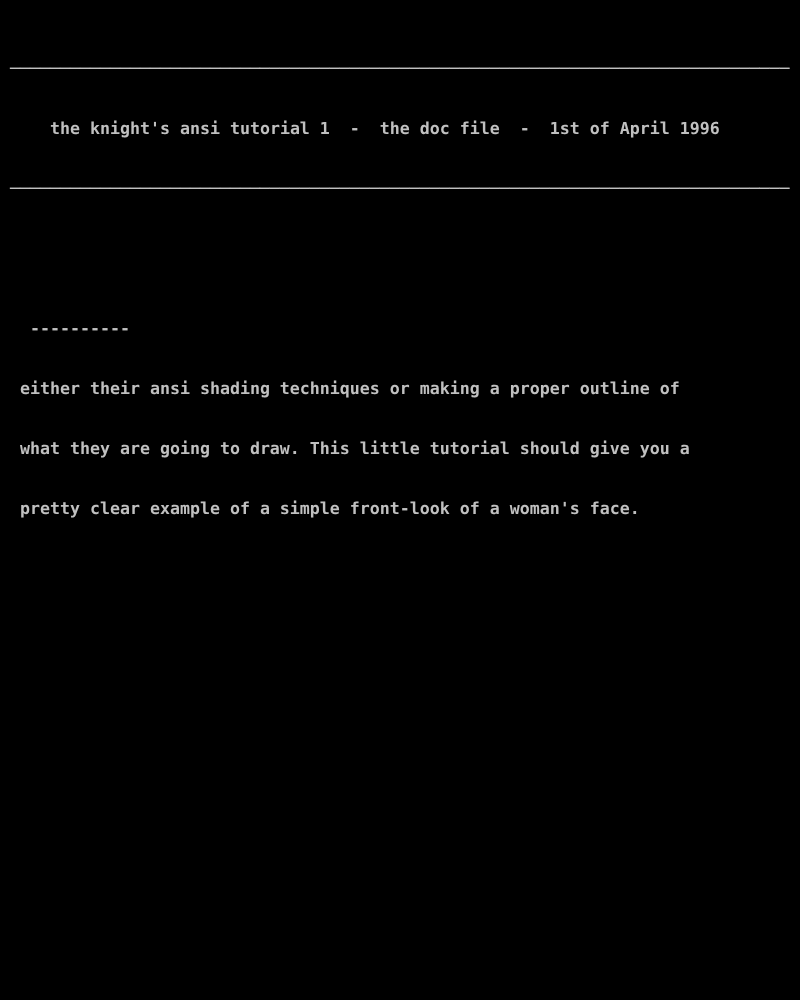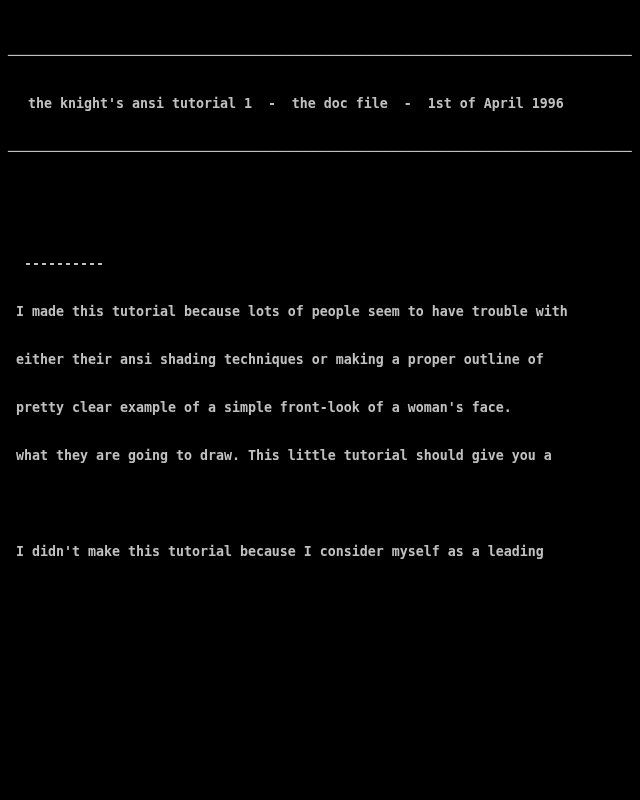--- a/index.html
+++ b/index.html
@@ -13,39 +13,37 @@
     font-size: 13.29px;
     font-weight: bold;
     line-height: 16px;
     white-space: pre;
     overflow: hidden;
   }
   .row  { height: 16px; }
   .ind1  { padding-left: 8px; }
   .ind2  { padding-left: 16px; }
   .ind3  { padding-left: 24px; }
-  .ind5  { padding-left: 28px; }
+  .ind5  { padding-left: 40px; }
 </style>
 </head>
 <body>
 
 <div class="screen">
 
   <div class="row ind1">──────────────────────────────────────────────────────────────────────────────</div>
   <div class="row ind5">the knight's ansi tutorial 1  -  the doc file  -  1st of April 1996</div>
   <div class="row ind1">──────────────────────────────────────────────────────────────────────────────</div>
   <div class="row"></div>
 
   <div class="row ind3">----------</div>
-  <div class="row ind2">I made this tutorial because lots of people seem to have trouble with</div>
   <div class="row ind2">either their ansi shading techniques or making a proper outline of</div>
+  <div class="row ind2">what they are going to draw. This little tutorial should give you a</div>
   <div class="row ind2">pretty clear example of a simple front-look of a woman's face.</div>
-  <div class="row ind2">what they are going to draw. This little tutorial should give you a</div>
   <div class="row"></div>
-  <div class="row ind2">I didn't make this tutorial because I consider myself as a leading</div>
   <div class="row"></div>
 
   
   
   
   
   
   
   
   

